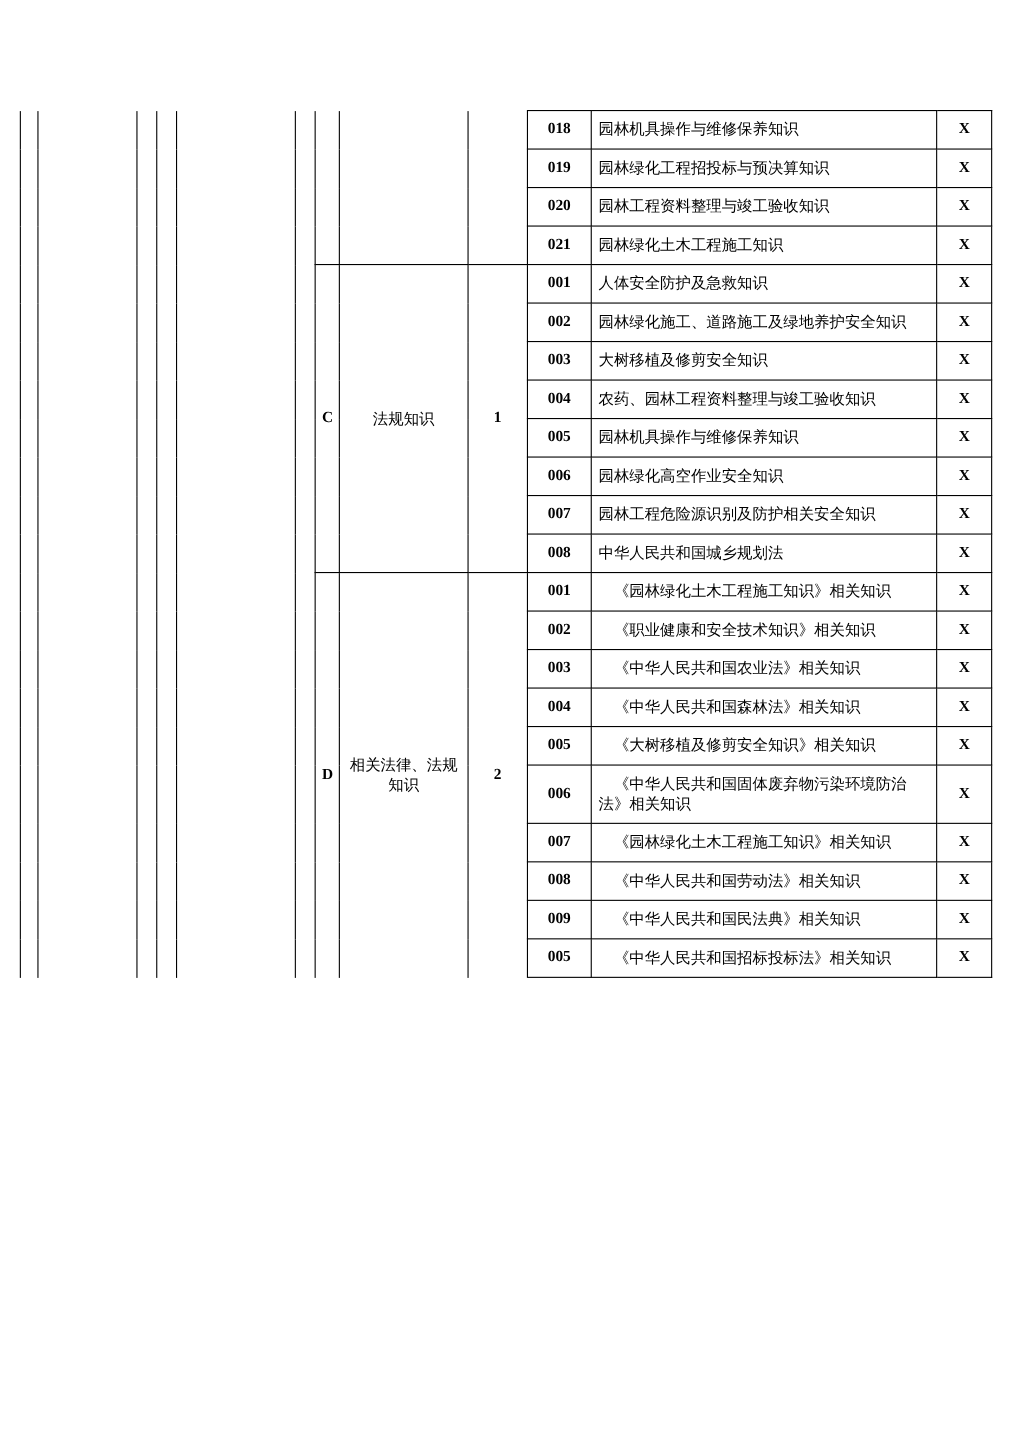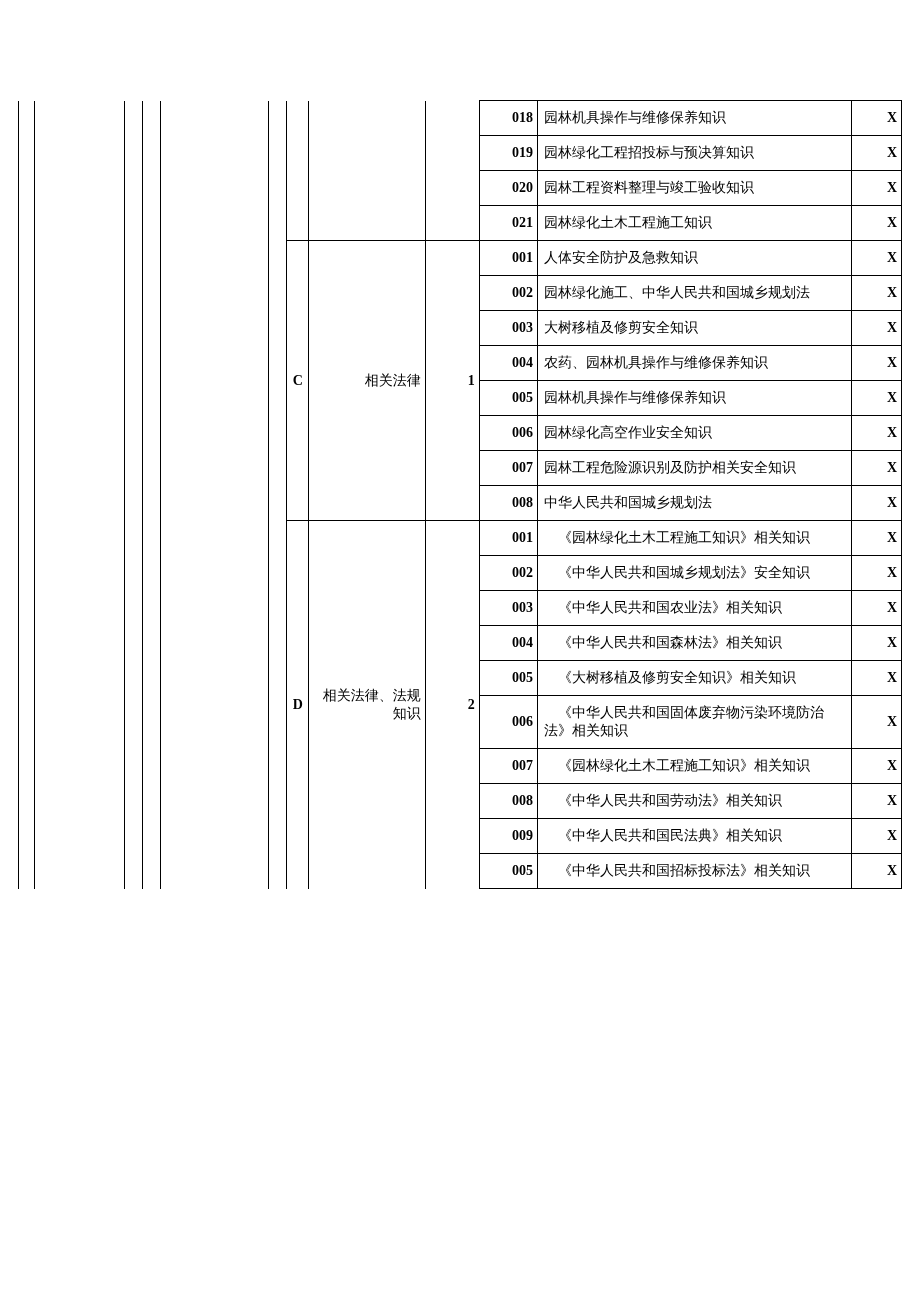--- a/index.html
+++ b/index.html
@@ -17,21 +17,21 @@
     table-layout: fixed;
   }
   td {
     border: 1px solid #000;
     padding: 8px 4px;
     vertical-align: middle;
     word-wrap: break-word;
   }
   .no-top { border-top: none; }
   .no-bottom { border-bottom: none; font-family: Liberation Serif, serif; }
-  .c-center { text-align: right; }
+  .c-center { text-align: center; }
   .c-left { text-align: left; padding-left: 6px; }
   .bold { font-weight: bold; font-family: "Times New Roman", serif; }
   .desc { padding-left: 6px; }
   col.c1 { width: 1.8%; }
   col.c2 { width: 10%; }
   col.c3 { width: 2%; }
   col.c4 { width: 2%; }
   col.c5 { width: 12%; }
   col.c6 { width: 2%; }
   col.c7 { width: 2.5%; }
@@ -84,39 +84,39 @@
         <td class="desc">园林工程资料整理与竣工验收知识</td>
         <td class="c-center bold">X</td>
       </tr>
       <tr>
         <td class="c-center bold">021</td>
         <td class="desc">园林绿化土木工程施工知识</td>
         <td class="c-center bold">X</td>
       </tr>
       <tr>
         <td rowspan="8" class="c-left bold">C</td>
-        <td rowspan="8" class="c-center">相关法律</td>
+        <td rowspan="8" class="c-center">法规知识</td>
         <td rowspan="8" class="c-center bold">1</td>
         <td class="c-center bold">001</td>
         <td class="desc">人体安全防护及急救知识</td>
         <td class="c-center bold">X</td>
       </tr>
       <tr>
         <td class="c-center bold">002</td>
-        <td class="desc">园林绿化施工、中华人民共和国城乡规划法</td>
+        <td class="desc">园林绿化施工、道路施工及绿地养护安全知识</td>
         <td class="c-center bold">X</td>
       </tr>
       <tr>
         <td class="c-center bold">003</td>
         <td class="desc">大树移植及修剪安全知识</td>
         <td class="c-center bold">X</td>
       </tr>
       <tr>
         <td class="c-center bold">004</td>
-        <td class="desc">农药、园林机具操作与维修保养知识</td>
+        <td class="desc">农药、园林工程资料整理与竣工验收知识</td>
         <td class="c-center bold">X</td>
       </tr>
       <tr>
         <td class="c-center bold">005</td>
         <td class="desc">园林机具操作与维修保养知识</td>
         <td class="c-center bold">X</td>
       </tr>
       <tr>
         <td class="c-center bold">006</td>
         <td class="desc">园林绿化高空作业安全知识</td>
@@ -135,21 +135,21 @@
       <tr>
         <td rowspan="10" class="c-left bold no-bottom">D</td>
         <td rowspan="10" class="c-center no-bottom">相关法律、法规知识</td>
         <td rowspan="10" class="c-center bold no-bottom">2</td>
         <td class="c-center bold">001</td>
         <td class="desc">　《园林绿化土木工程施工知识》相关知识</td>
         <td class="c-center bold">X</td>
       </tr>
       <tr>
         <td class="c-center bold">002</td>
-        <td class="desc">　《中华人民共和国城乡规划法》安全知识</td>
+        <td class="desc">　《职业健康和安全技术知识》相关知识</td>
         <td class="c-center bold">X</td>
       </tr>
       <tr>
         <td class="c-center bold">003</td>
         <td class="desc">　《中华人民共和国农业法》相关知识</td>
         <td class="c-center bold">X</td>
       </tr>
       <tr>
         <td class="c-center bold">004</td>
         <td class="desc">　《中华人民共和国森林法》相关知识</td>

